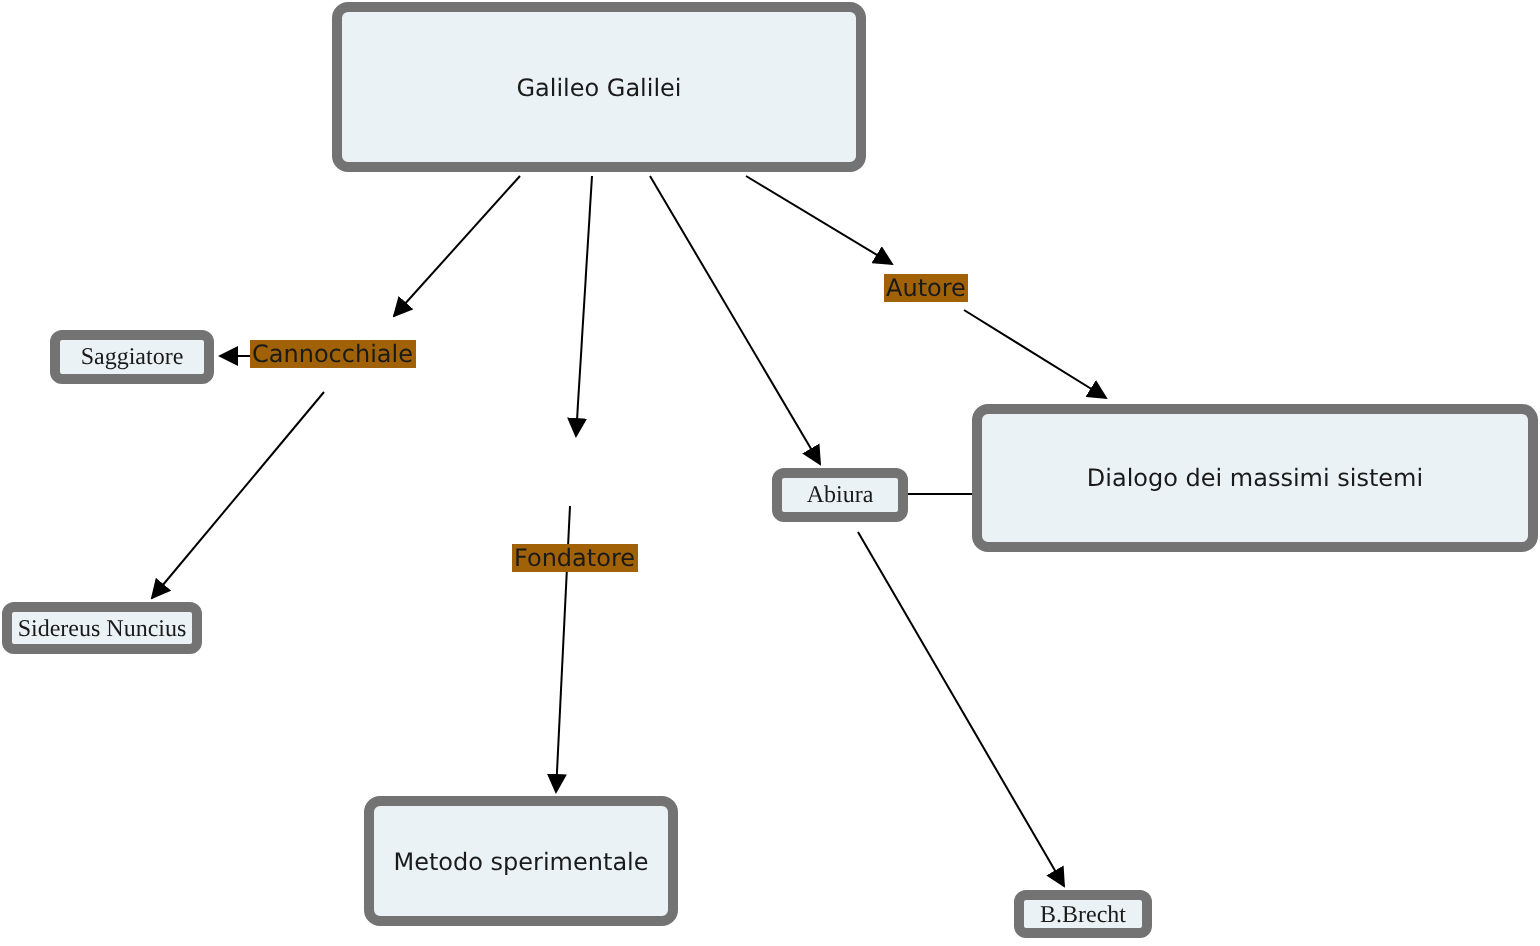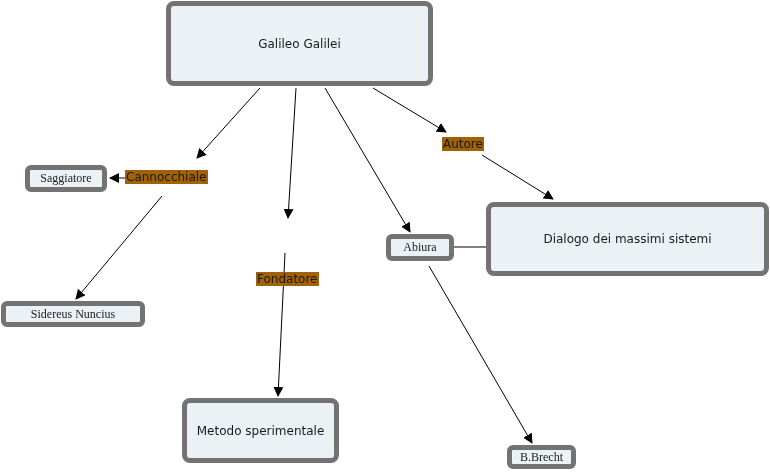--- a/index.html
+++ b/index.html
@@ -36,21 +36,21 @@
   <line x1="373" y1="88" x2="446" y2="132" stroke="#000" stroke-width="1" marker-end="url(#arrow)"></line>
   <line x1="482" y1="155" x2="553" y2="199" stroke="#000" stroke-width="1" marker-end="url(#arrow)"></line>
   <line x1="487" y1="247" x2="445" y2="247" stroke="#000" stroke-width="1" marker-end="url(#arrow)"></line>
   <line x1="429" y1="266" x2="532" y2="443" stroke="#000" stroke-width="1" marker-end="url(#arrow)"></line>
 </svg>
 
 <div class="concept" style="left:166px; top:1px; width:267px; height:85px;">Galileo Galilei</div>
 
 <div class="concept small" style="left:25px; top:165px; width:82px; height:27px;">Saggiatore</div>
 
-<div class="concept small" style="left:1px; top:301px; width:144px; height:26px;">Sidereus Nuncius</div>
+<div class="concept small" style="left:1px; top:301px; width:100px; height:26px;">Sidereus Nuncius</div>
 
 <div class="concept small" style="left:386px; top:234px; width:68px; height:27px;">Abiura</div>
 
 <div class="concept" style="left:486px; top:202px; width:283px; height:74px;">Dialogo dei massimi sistemi</div>
 
 <div class="concept" style="left:182px; top:398px; width:157px; height:65px;">Metodo sperimentale</div>
 
 <div class="concept small" style="left:507px; top:445px; width:69px; height:24px;">B.Brecht</div>
 
 <div class="linkword" style="left:125px; top:170px;">Cannocchiale</div>

